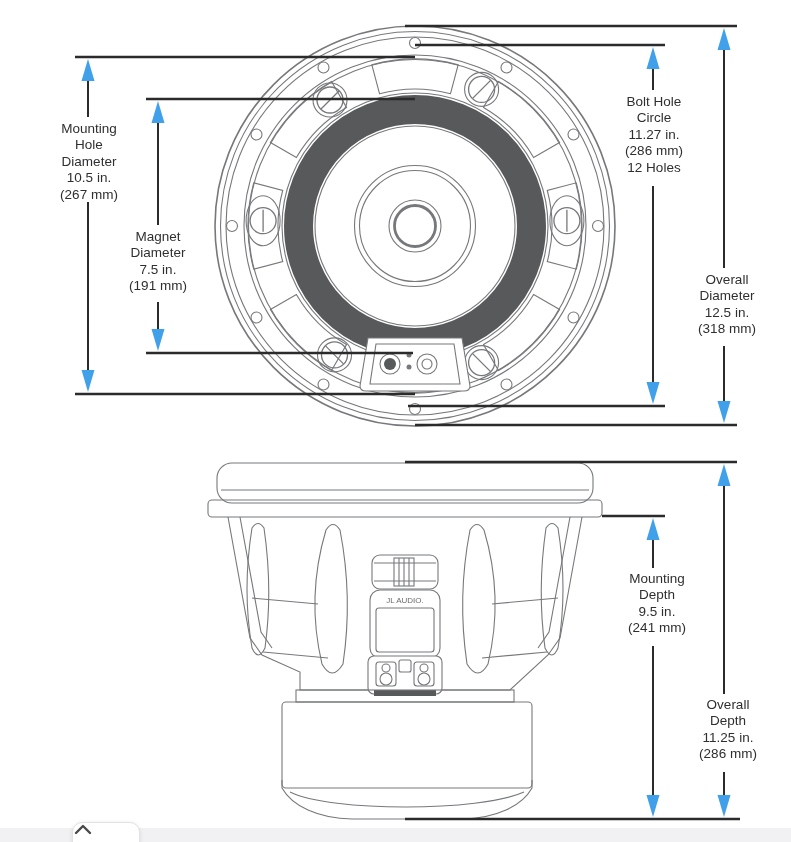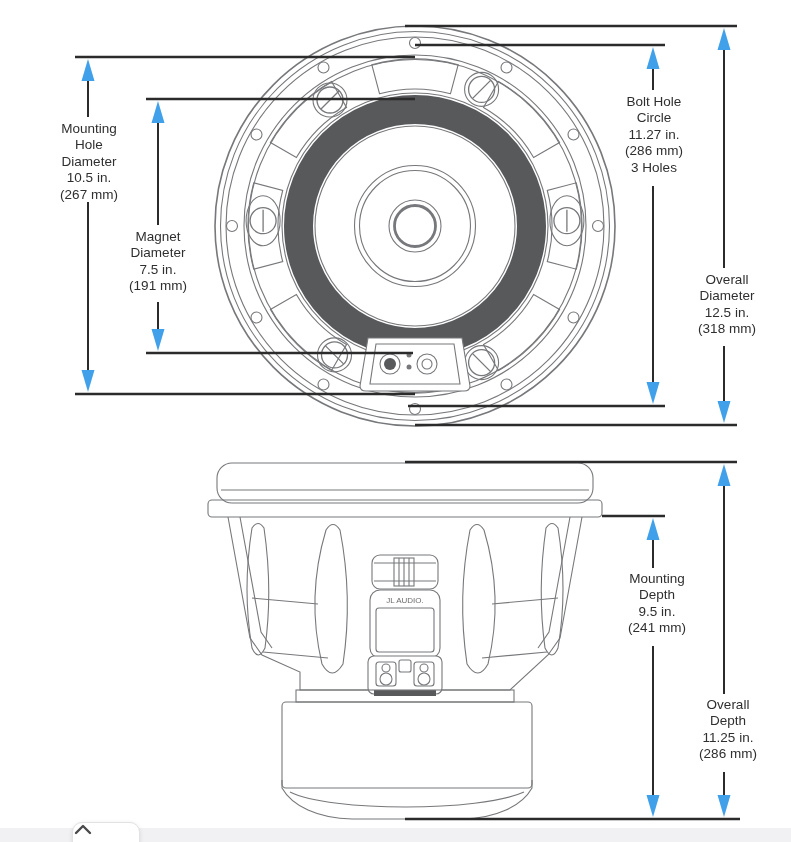--- a/index.html
+++ b/index.html
@@ -199,21 +199,21 @@
 10.5 in.
 (267 mm)</div>
 <div class="dim-label" style="left:158px;top:229px;text-align:center;">Magnet
 Diameter
 7.5 in.
 (191 mm)</div>
 <div class="dim-label" style="left:654px;top:94px;">Bolt Hole
 Circle
 11.27 in.
 (286 mm)
-3 Holes</div>
+12 Holes</div>
 <div class="dim-label" style="left:727px;top:272px;">Overall
 Diameter
 12.5 in.
 (318 mm)</div>
 <div class="dim-label" style="left:657px;top:571px;">Mounting
 Depth
 9.5 in.
 (241 mm)</div>
 <div class="dim-label" style="left:728px;top:697px;">Overall
 Depth

